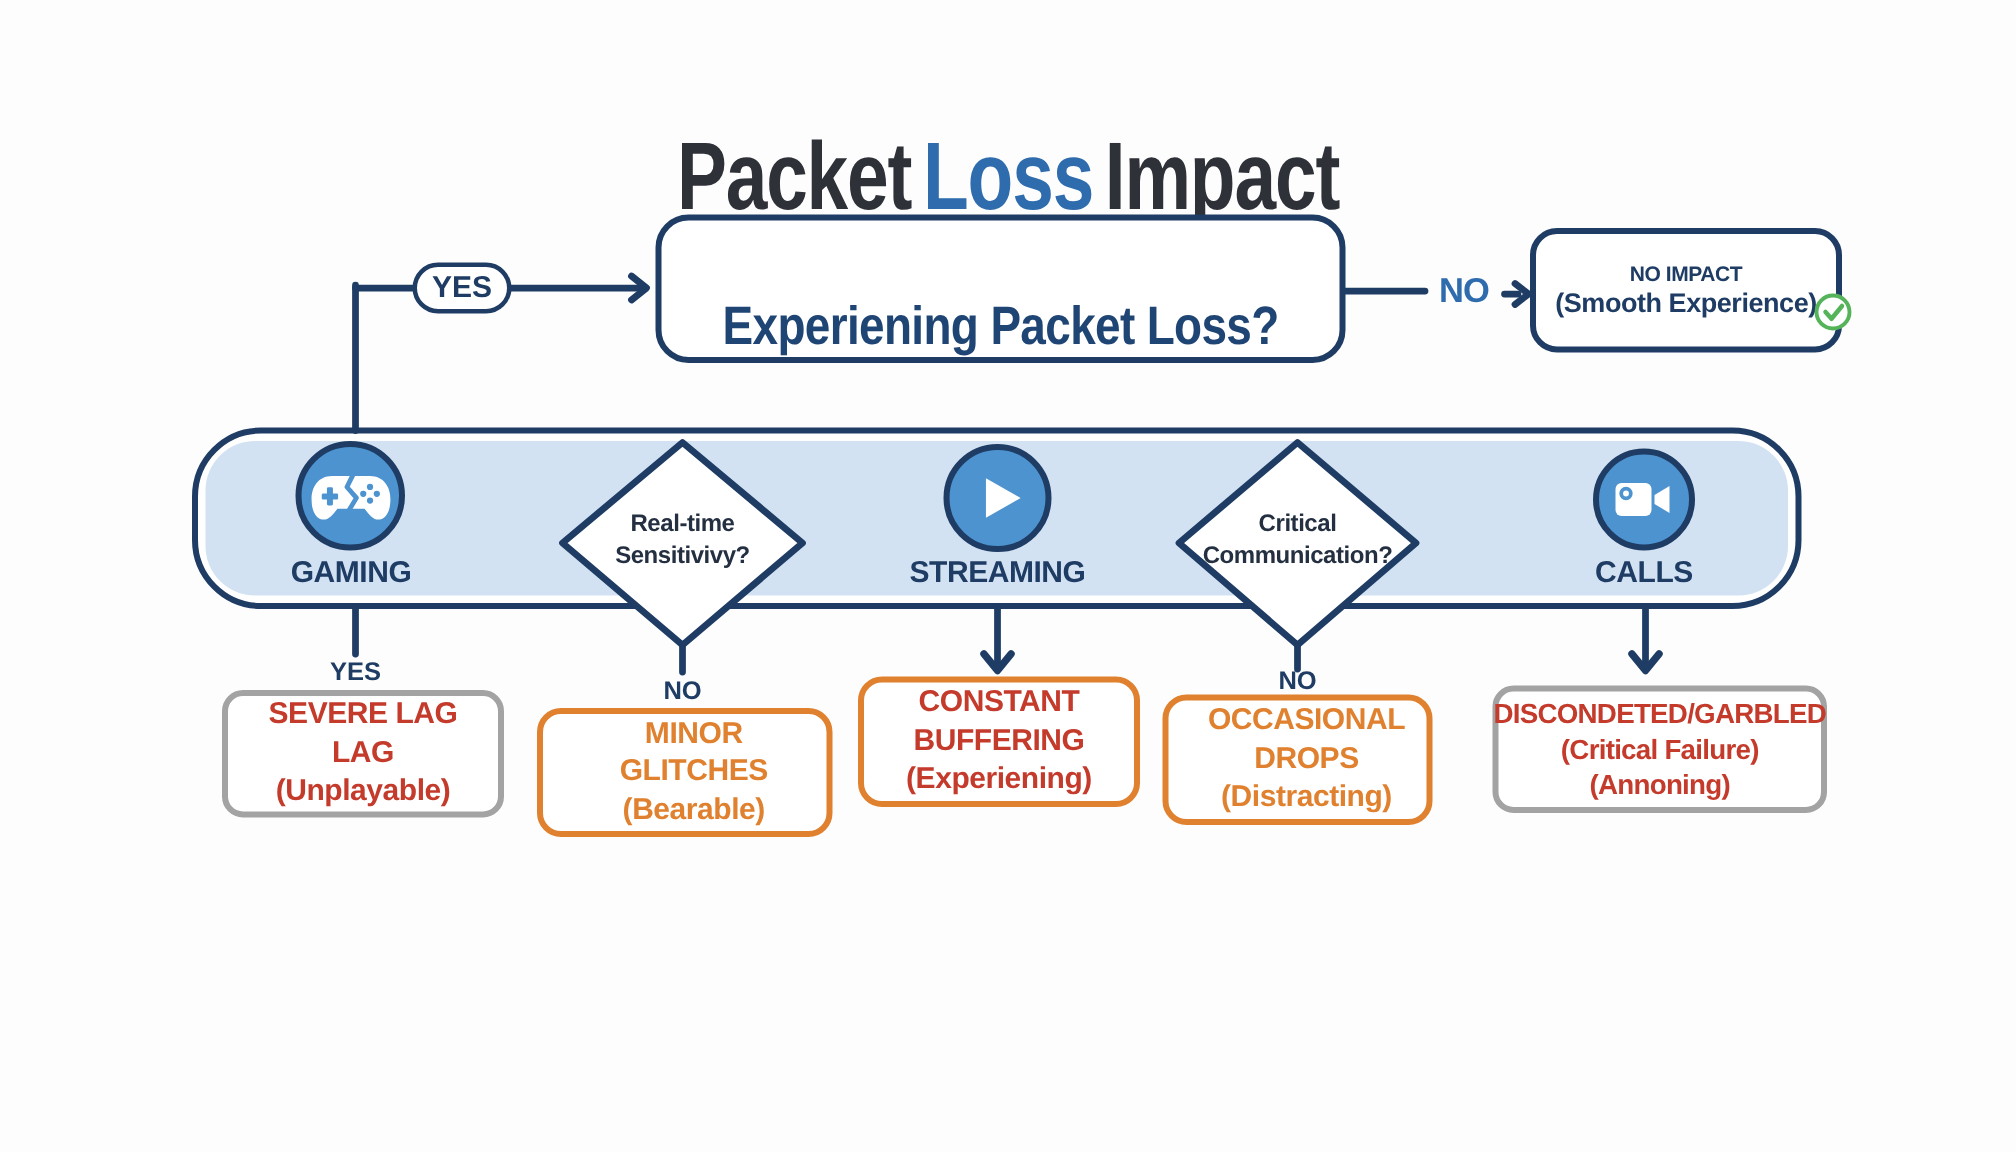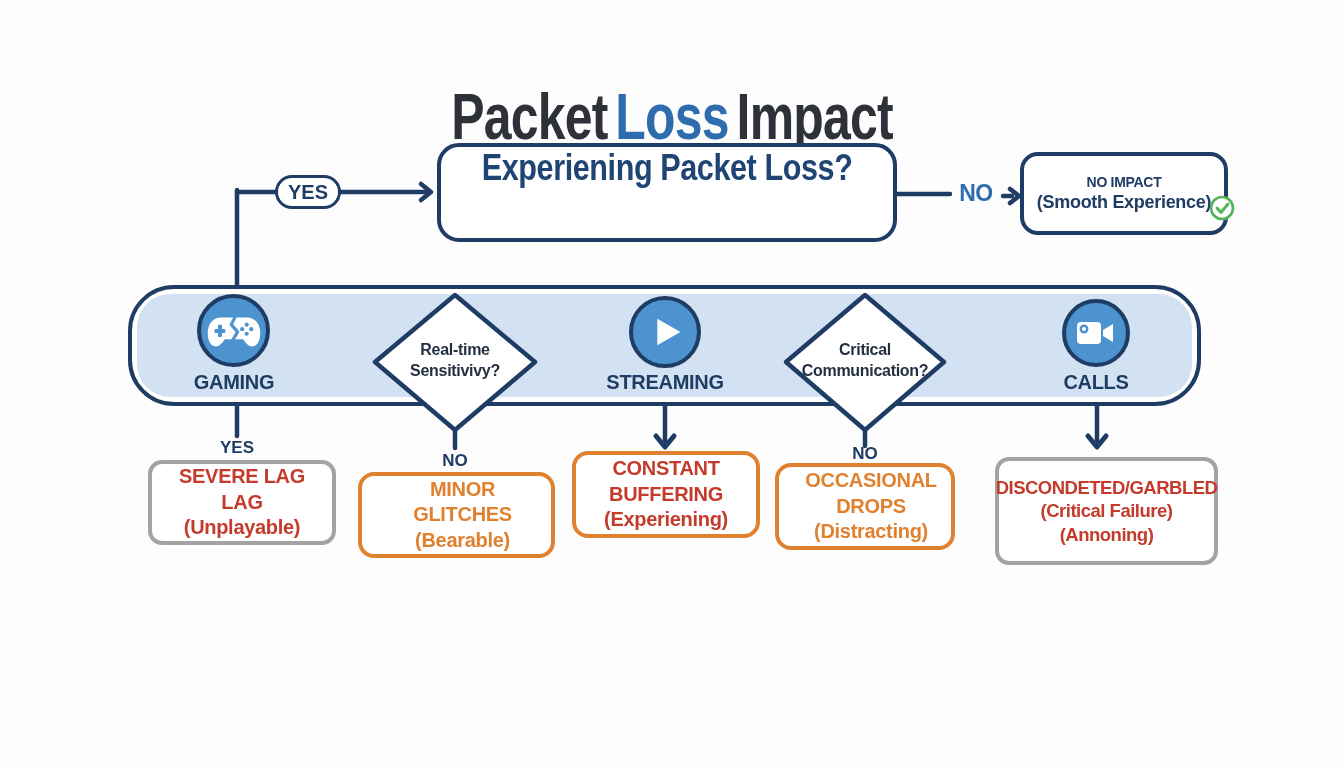--- a/index.html
+++ b/index.html
@@ -8,21 +8,21 @@
     background:#fdfdfd;font-family:"Liberation Sans",sans-serif;font-weight:bold;
   }
   .abs{position:absolute;}
   
   #title{left:0;top:80px;width:1344px;text-align:center;font-size:64px;color:#2e3138;letter-spacing:-1px;}
   .title-inner{display:inline-block;transform:scaleX(0.78);transform-origin:center;white-space:nowrap;}
   .title-blue{color:#2e6cae;margin:0 10px;}
   
   #question-box{
     left:437px;top:143px;width:452px;height:91px;background:#ffffff;
-    border:4px solid #1e3c64;border-radius:22px;display:flex;align-items:flex-start;justify-content:center;
+    border:4px solid #1e3c64;border-radius:22px;display:flex;align-items:flex-end;justify-content:center;
   }
   #question-box .q-text{font-size:36px;color:#1f4575;transform:scaleX(0.85);transform-origin:center;white-space:nowrap;letter-spacing:-0.5px;}
   
   #yes-pill{
     left:275px;top:175px;width:66px;height:34px;background:#ffffff;border:3.5px solid #1e3c64;border-radius:18px;
     display:flex;align-items:center;justify-content:center;font-size:20px;color:#1e3c64;box-sizing:border-box;
   }
   
   #no-label-top{left:950px;top:180px;width:52px;text-align:center;font-size:23px;color:#2e6cae;letter-spacing:-0.5px;}
   
@@ -60,21 +60,21 @@
     text-align:center;line-height:1.27;font-size:20px;letter-spacing:-0.3px;box-sizing:border-box;
   }
   .red-border{border:4px solid #a3a3a3;border-radius:14px;}
   .orange-border{border:4px solid #e0812f;border-radius:16px;}
   .red-text{color:#c43b2c;}
   .orange-text{color:#e0812f;padding-left:12px;}
   #outcome-1{left:148px;top:460px;width:188px;height:85px;}
   #outcome-2{left:358px;top:472px;width:197px;height:86px;}
   #outcome-3{left:572px;top:451px;width:188px;height:87px;}
   #outcome-4{left:775px;top:463px;width:180px;height:87px;}
-  #outcome-5{left:995px;top:457px;width:223px;height:108px;font-size:18.5px;letter-spacing:-0.5px;}
+  #outcome-5{left:995px;top:457px;width:223px;height:85px;font-size:18.5px;letter-spacing:-0.5px;}
   
   #connectors{left:0;top:0;pointer-events:none;}
   .z1{z-index:1;} .z2{z-index:2;} .z3{z-index:3;}
 </style>
 </head>
 <body>
 
 <div id="canvas">
 
   <div class="abs z3" id="title">

